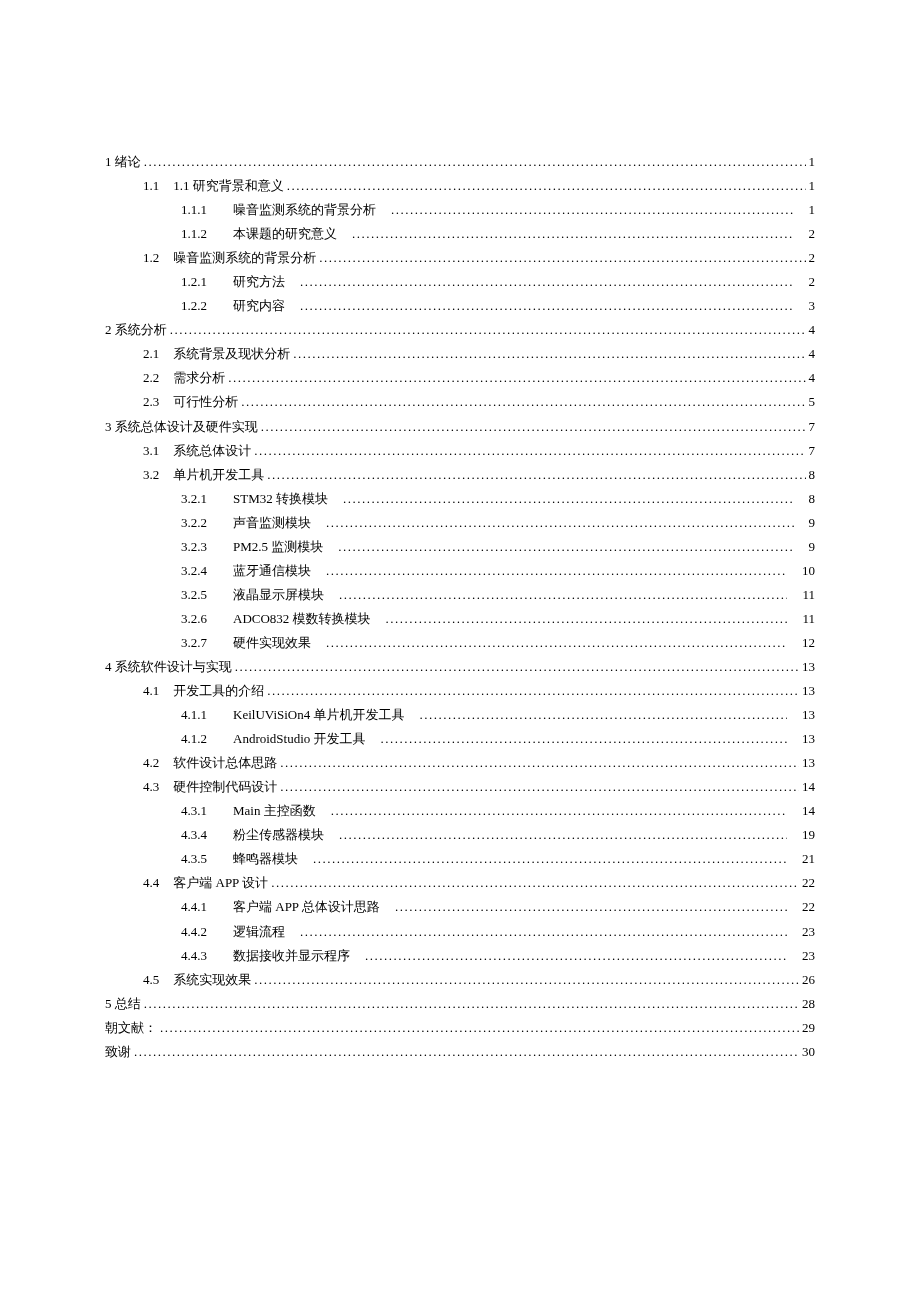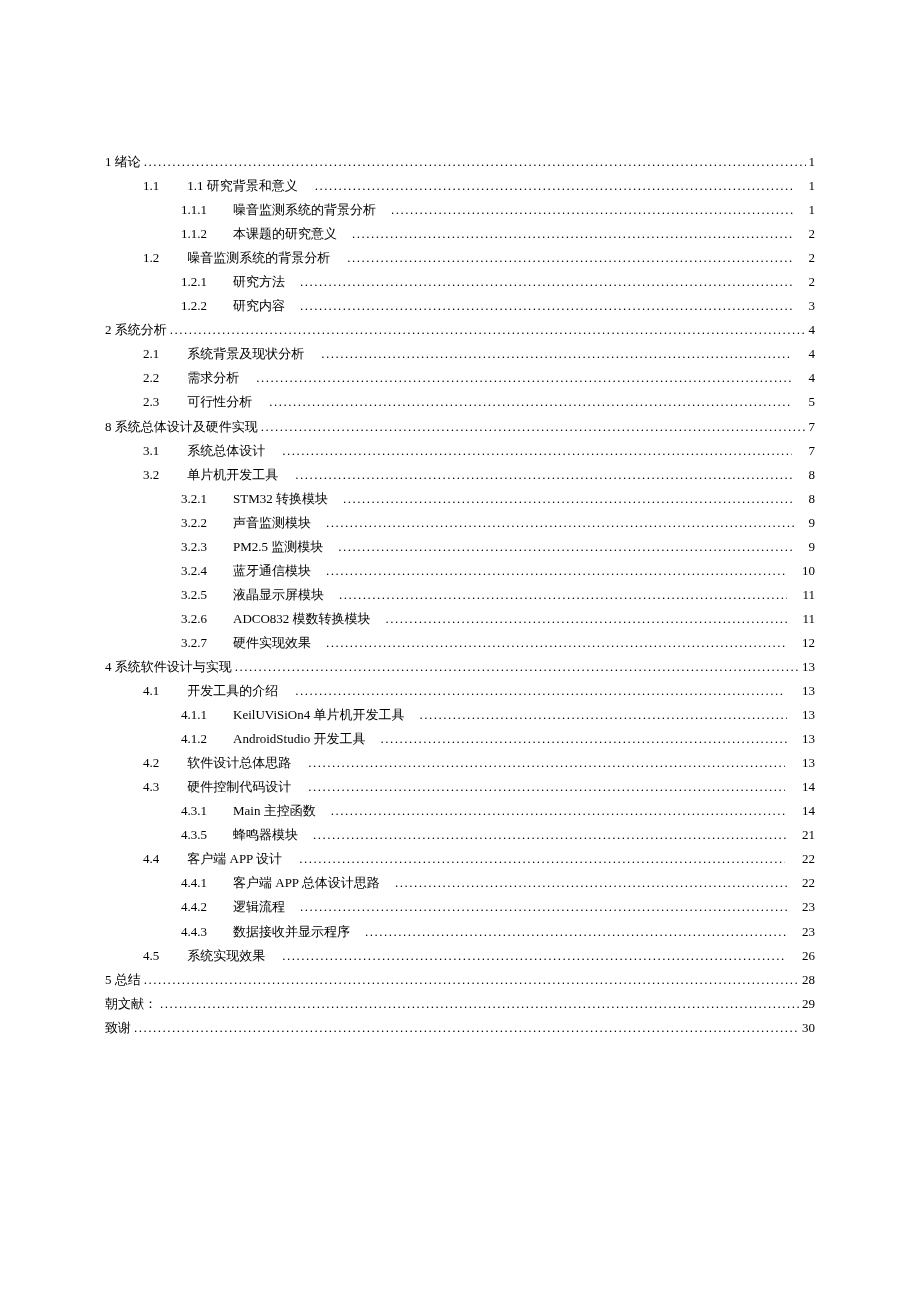--- a/index.html
+++ b/index.html
@@ -38,21 +38,21 @@
     margin: 0 3px;
   }
   .toc-dots::before {
     content: "..................................................................................................................................................................................................";
   }
   .toc-page {
     flex: 0 0 auto;
   }
   
   .lvl-0 { padding-left: 0px; }
-  .lvl-1 { padding-left: 38px; gap: 14px; }
+  .lvl-1 { padding-left: 38px; }
   .lvl-2 { padding-left: 76px; gap: 12px; }
   .lvl-1 .toc-num, .lvl-2 .toc-num { margin-right: 14px; }
 </style>
 </head>
 <body>
 
 <div class="page">
   <div id="toc-container">
       <div class="toc-row lvl-0">
         <span class="toc-title">1 绪论</span>
@@ -112,21 +112,21 @@
         <span class="toc-dots"></span>
         <span class="toc-page">4</span>
       </div>
       <div class="toc-row lvl-1">
         <span class="toc-num">2.3</span>
         <span class="toc-title">可行性分析</span>
         <span class="toc-dots"></span>
         <span class="toc-page">5</span>
       </div>
       <div class="toc-row lvl-0">
-        <span class="toc-title">8 系统总体设计及硬件实现</span>
+        <span class="toc-title">3 系统总体设计及硬件实现</span>
         <span class="toc-dots"></span>
         <span class="toc-page">7</span>
       </div>
       <div class="toc-row lvl-1">
         <span class="toc-num">3.1</span>
         <span class="toc-title">系统总体设计</span>
         <span class="toc-dots"></span>
         <span class="toc-page">7</span>
       </div>
       <div class="toc-row lvl-1">
@@ -210,20 +210,26 @@
         <span class="toc-num">4.3</span>
         <span class="toc-title">硬件控制代码设计</span>
         <span class="toc-dots"></span>
         <span class="toc-page">14</span>
       </div>
       <div class="toc-row lvl-2">
         <span class="toc-num">4.3.1</span>
         <span class="toc-title">Main 主控函数</span>
         <span class="toc-dots"></span>
         <span class="toc-page">14</span>
+      </div>
+      <div class="toc-row lvl-2">
+        <span class="toc-num">4.3.4</span>
+        <span class="toc-title">粉尘传感器模块</span>
+        <span class="toc-dots"></span>
+        <span class="toc-page">19</span>
       </div>
       <div class="toc-row lvl-2">
         <span class="toc-num">4.3.5</span>
         <span class="toc-title">蜂鸣器模块</span>
         <span class="toc-dots"></span>
         <span class="toc-page">21</span>
       </div>
       <div class="toc-row lvl-1">
         <span class="toc-num">4.4</span>
         <span class="toc-title">客户端 APP 设计</span>

